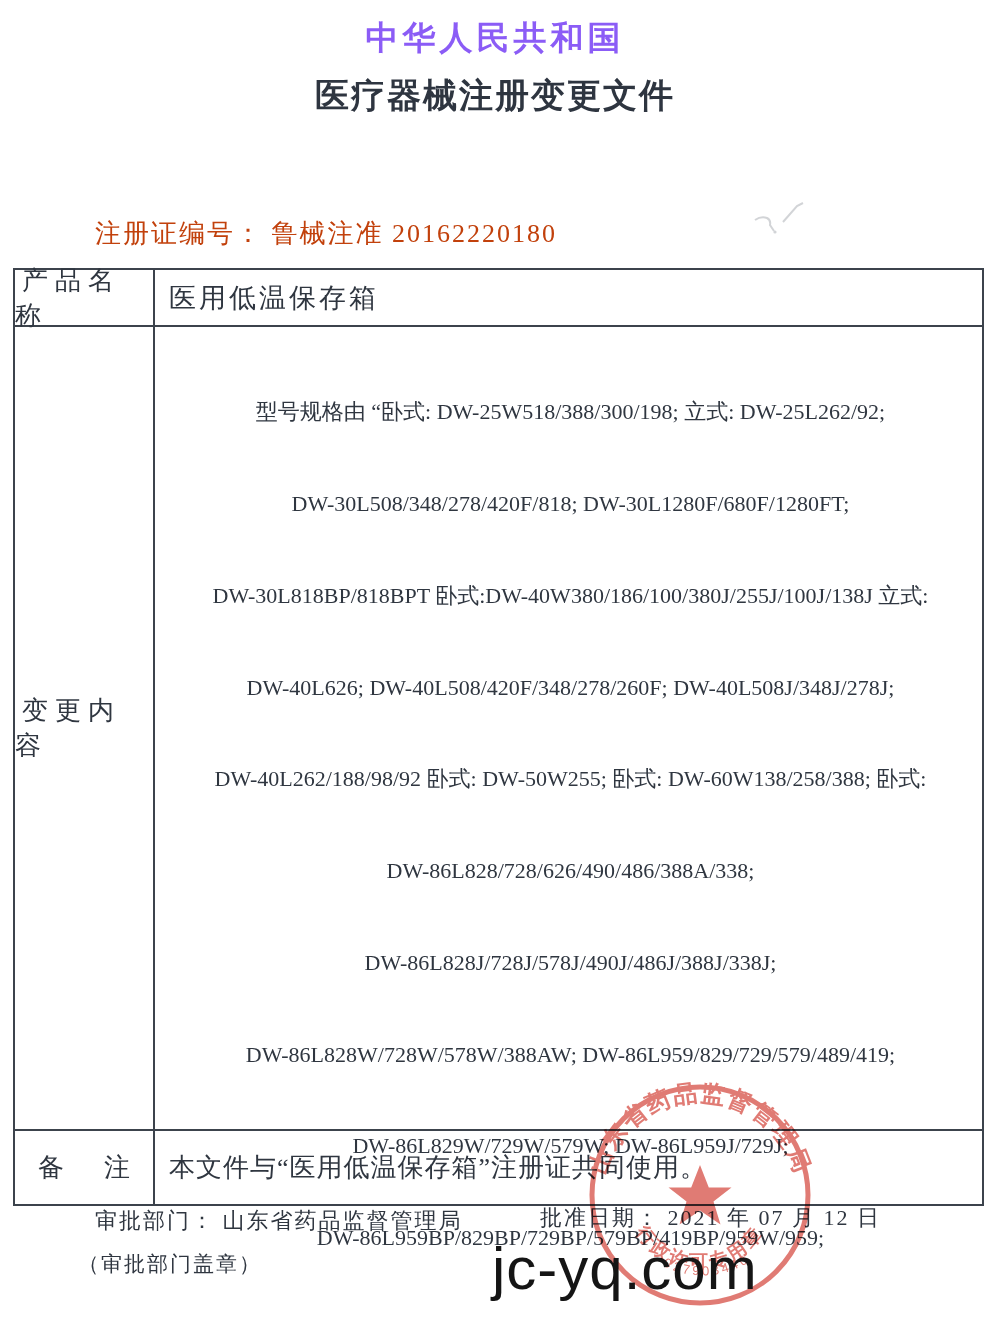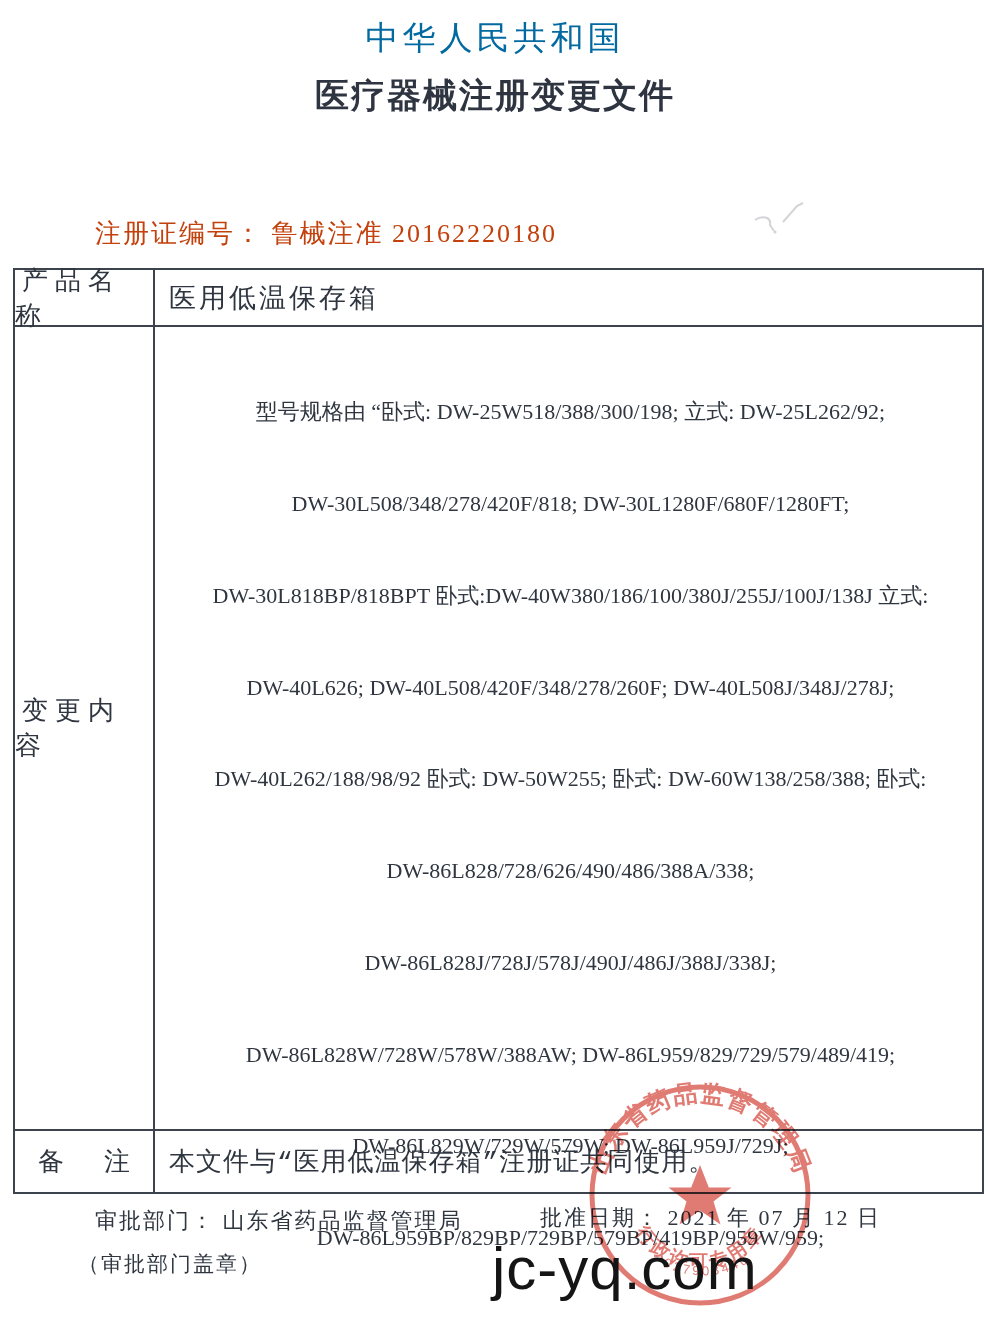--- a/index.html
+++ b/index.html
@@ -12,22 +12,22 @@
     overflow: hidden;
     font-family: "Liberation Serif", "DejaVu Serif", serif;
     color: #333a44;
   }
   .title-block {
     position: absolute;
     top: 16px; left: 0; width: 100%;
     text-align: center;
   }
   .title-line1 {
-    font-size: 33px; font-weight: 400; letter-spacing: 4px;
-    color: #0369a1;
+    font-size: 33px; font-weight: 700; letter-spacing: 4px;
+    color: #8b5cf6;
   }
   .title-line2 {
     margin-top: 12px;
     font-size: 34px; font-weight: 600; letter-spacing: 2px;
     color: #2e3540;
     font-family: Liberation Mono, monospace;
   }
   .reg-line {
     position: absolute;
     top: 216px; left: 95px;
@@ -40,21 +40,21 @@
   }
   .doc-table {
     position: absolute;
     top: 268px; left: 13px;
     width: 971px;
     border: 2px solid #3c434c;
   }
   .t-row { display: flex; }
   .row-product { height: 57px; border-bottom: 2px solid #3c434c; }
   .row-change { height: 804px; border-bottom: 2px solid #3c434c; }
-  .row-remark { height: 61px; font-family: Liberation Mono, monospace; }
+  .row-remark { height: 73px; }
   .label-cell {
     width: 140px; flex: 0 0 140px;
     border-right: 2px solid #3c434c;
     display: flex; align-items: center; justify-content: center;
     font-size: 26px; color: #2f3640;
     letter-spacing: 7px;
     text-indent: 7px; 
   }
   .value-cell {
     flex: 1 1 auto;

